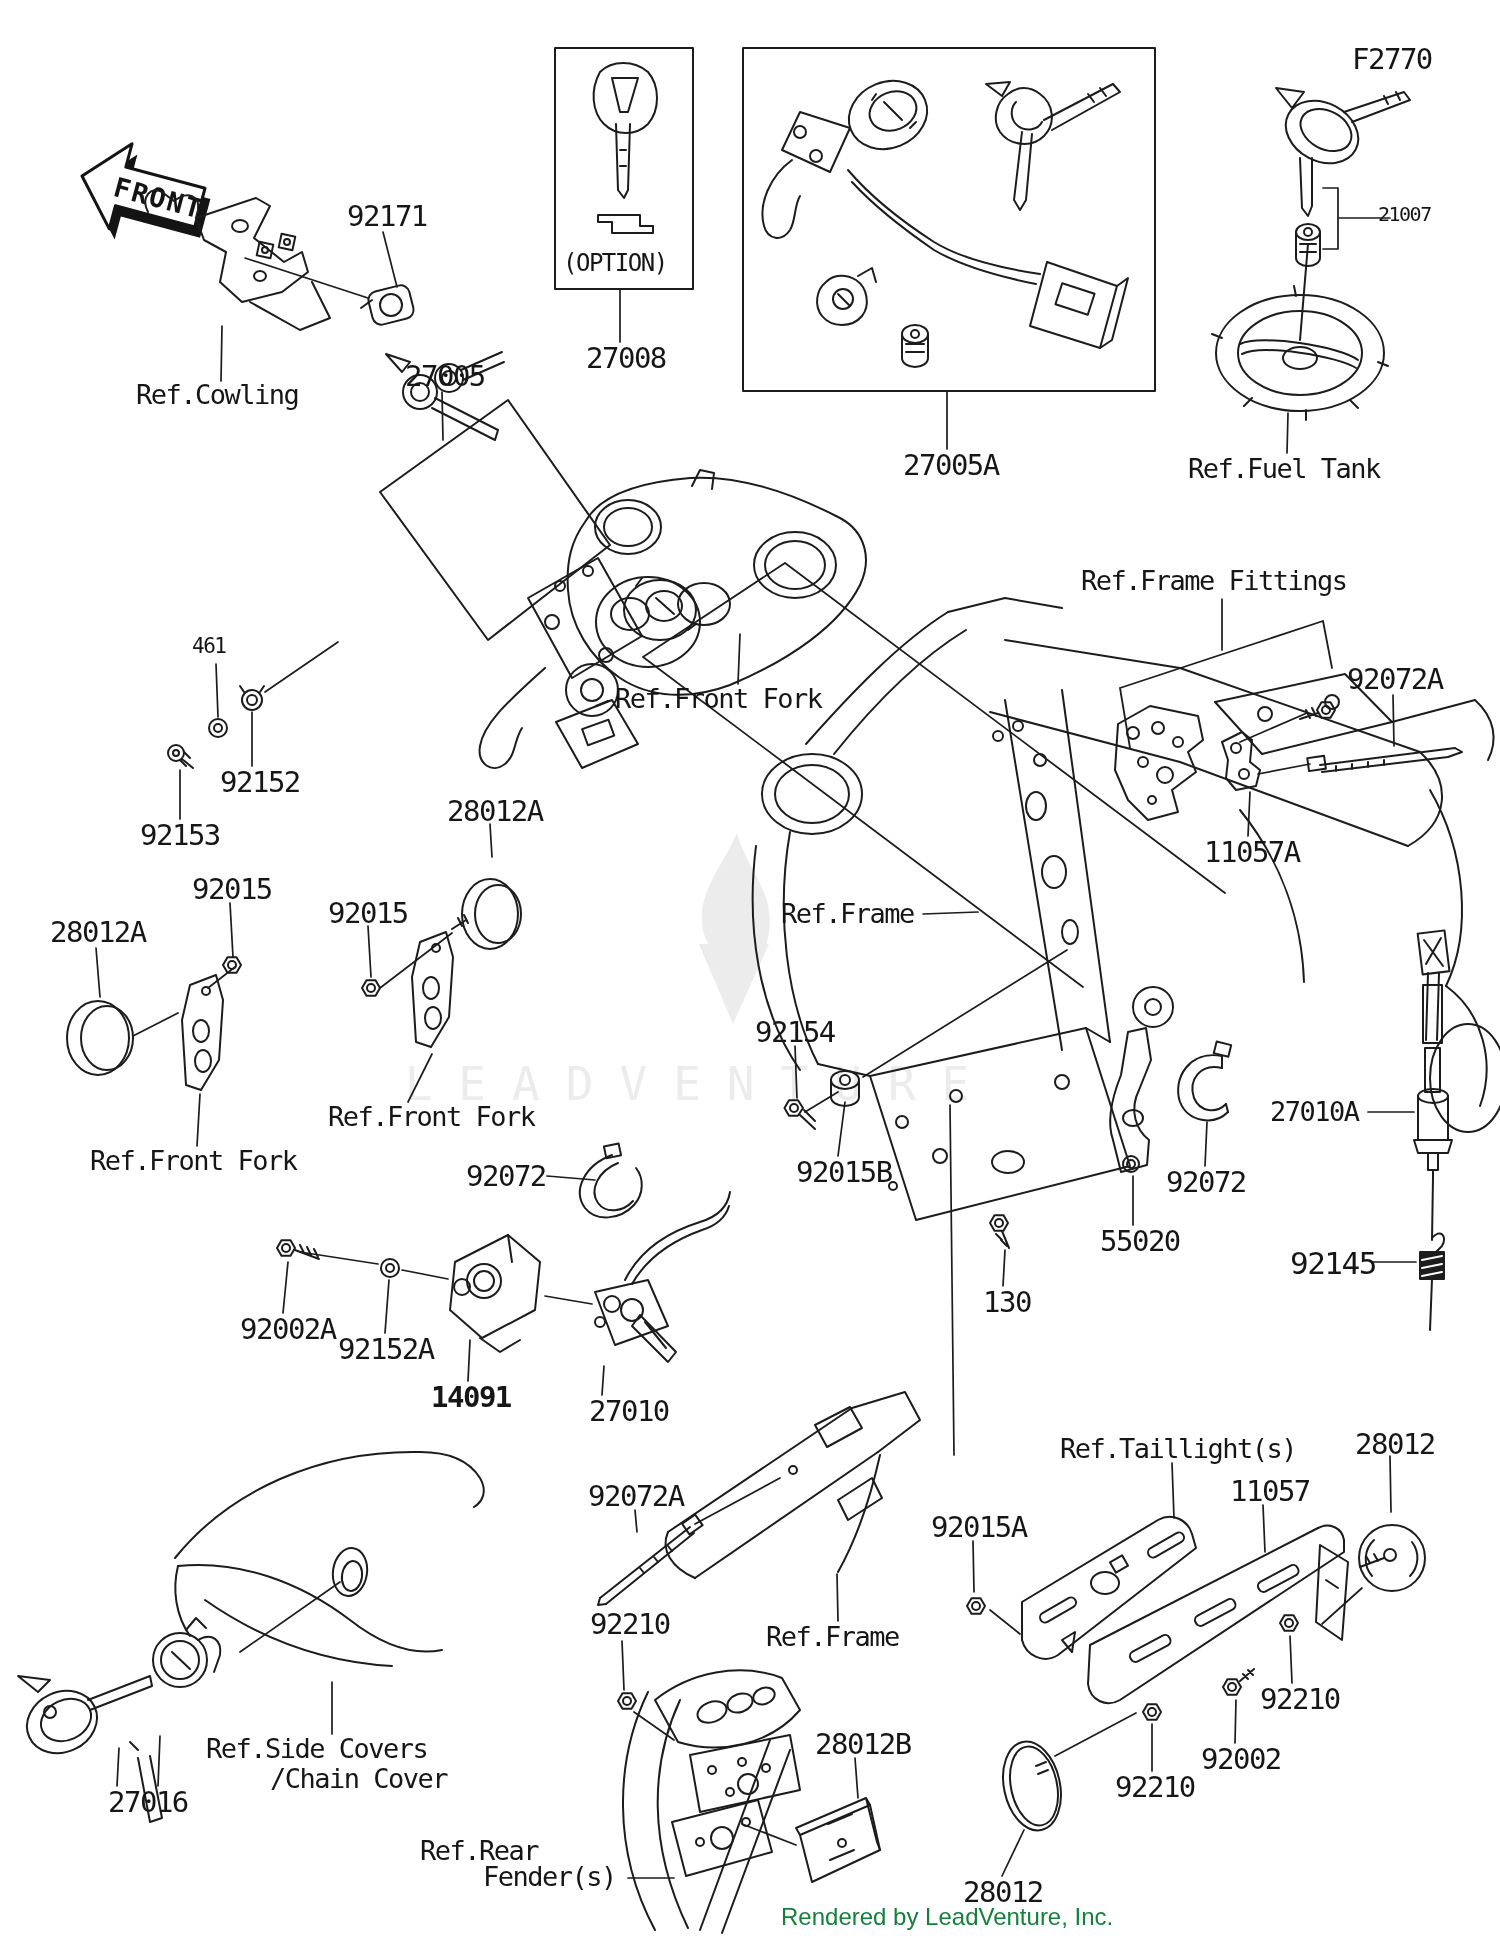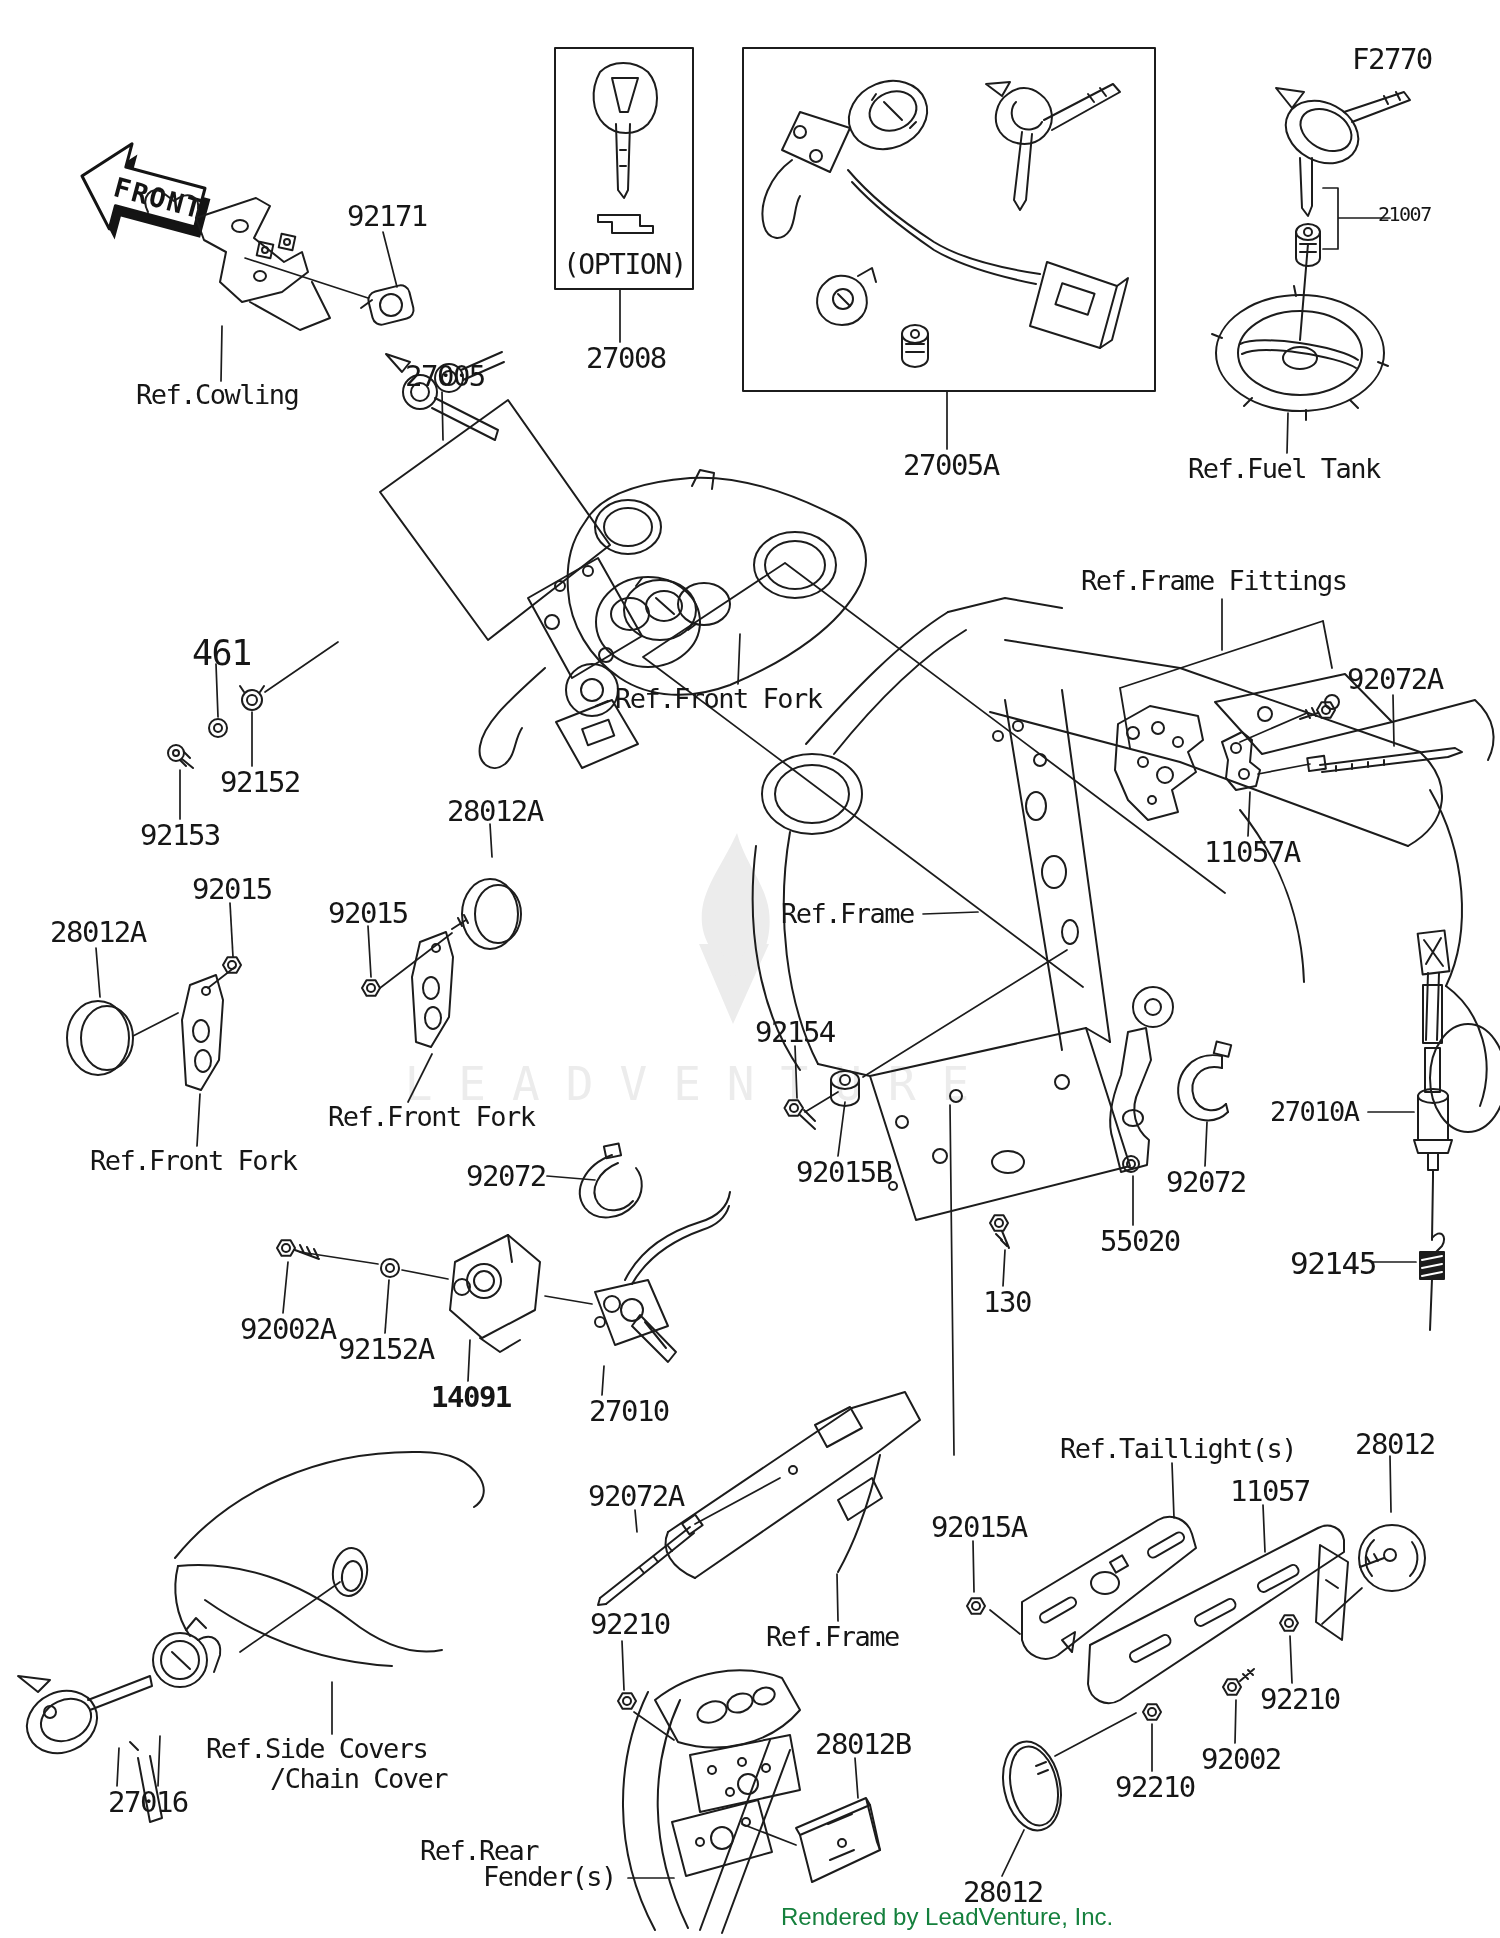--- a/index.html
+++ b/index.html
@@ -462,25 +462,25 @@
     <path d="M340,1582 L240,1652"></path>
     <path d="M235,967 L208,988 M133,1036 L178,1013"></path>
     <path d="M380,988 L452,933"></path>
   </g>
 </svg>
 
 <div id="labels-layer">
       <div class="lbl" style="left: 347px; top: 202px; font-size: 29px;">92171</div>
       <div class="lbl" style="left: 405px; top: 362px; font-size: 29px;">27005</div>
       <div class="lbl" style="left: 586px; top: 344px; font-size: 29px;">27008</div>
-      <div class="lbl" style="left: 563px; top: 251px; font-size: 28px;">(OPTION)</div>
+      <div class="lbl" style="left: 563px; top: 251px; font-size: 24px;">(OPTION)</div>
       <div class="lbl" style="left: 903px; top: 451px; font-size: 29px;">27005A</div>
       <div class="lbl" style="left: 1352px; top: 45px; font-size: 29px;">F2770</div>
       <div class="lbl" style="left: 1378px; top: 204px; font-size: 20px;">21007</div>
-      <div class="lbl" style="left: 192px; top: 636px; font-size: 35px;">461</div>
+      <div class="lbl" style="left: 192px; top: 636px; font-size: 21px;">461</div>
       <div class="lbl" style="left: 220px; top: 768px; font-size: 29px;">92152</div>
       <div class="lbl" style="left: 140px; top: 821px; font-size: 29px;">92153</div>
       <div class="lbl" style="left: 192px; top: 875px; font-size: 29px;">92015</div>
       <div class="lbl" style="left: 328px; top: 899px; font-size: 29px;">92015</div>
       <div class="lbl" style="left: 50px; top: 918px; font-size: 29px;">28012A</div>
       <div class="lbl" style="left: 447px; top: 797px; font-size: 29px;">28012A</div>
       <div class="lbl" style="left: 1347px; top: 665px; font-size: 29px;">92072A</div>
       <div class="lbl" style="left: 1204px; top: 838px; font-size: 29px;">11057A</div>
       <div class="lbl" style="left: 755px; top: 1018px; font-size: 29px;">92154</div>
       <div class="lbl" style="left: 796px; top: 1158px; font-size: 29px;">92015B</div>

